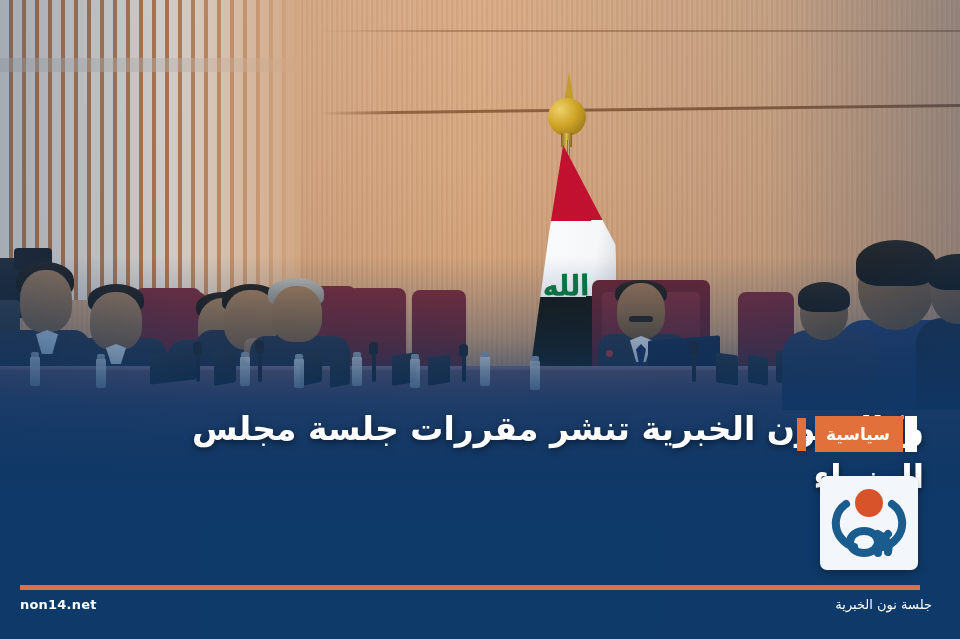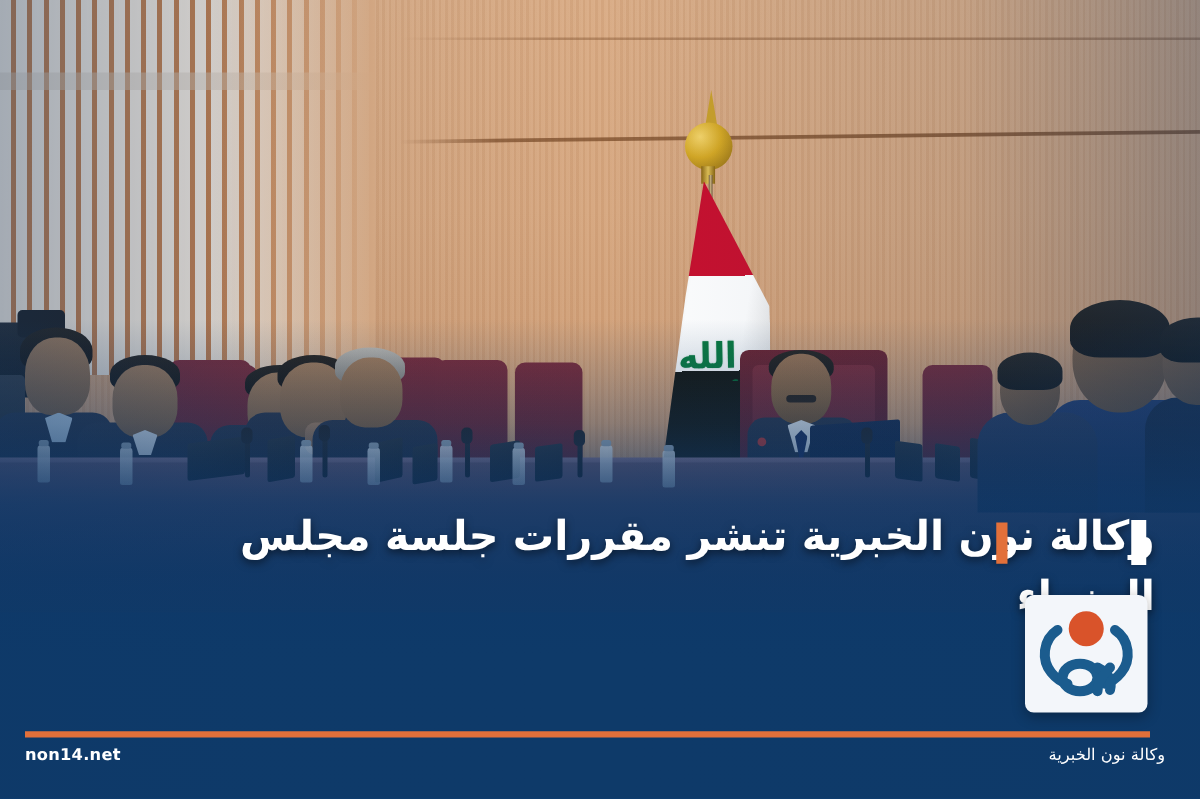--- a/index.html
+++ b/index.html
@@ -489,30 +489,31 @@
     </div>
 
   </div>
 
   <div class="overlay"></div>
   <div class="overlay-side"></div>
 
   <div class="headline">وكالة نون الخبرية تنشر مقررات جلسة مجلس الوزراء</div>
 
   <div class="accent-bar"></div>
+  <div class="badge">سياسية</div>
   <div class="badge-cap"></div>
 
   <div class="logo-box">
     <svg class="logo-svg" viewBox="0 0 98 94">
       <circle cx="49" cy="27" r="14" fill="#d9532a"></circle>
       <path d="M26 28 C14 36, 13 52, 21 62 C25 67, 30 70, 34 71" stroke="#1b5c8e" stroke-width="8" fill="none" stroke-linecap="round"></path>
       <path d="M72 28 C84 36, 85 52, 77 62 C73 67, 68 70, 64 71" stroke="#1b5c8e" stroke-width="8" fill="none" stroke-linecap="round"></path>
       <ellipse cx="44" cy="66" rx="14" ry="11" stroke="#1b5c8e" stroke-width="8" fill="none"></ellipse>
       <path d="M58 58 C66 62, 70 68, 68 76" stroke="#1b5c8e" stroke-width="8" fill="none" stroke-linecap="round"></path>
       <path d="M68 58 C62 64, 58 70, 58 77" stroke="#1b5c8e" stroke-width="8" fill="none" stroke-linecap="round"></path>
     </svg>
   </div>
 
   <div class="divider"></div>
   <div class="site-url">non14.net</div>
-  <div class="agency-name">وكالة نون الخبرية</div>
+  <div class="agency-name">جلسة نون الخبرية</div>
 
 </div>
 
 </body></html>

